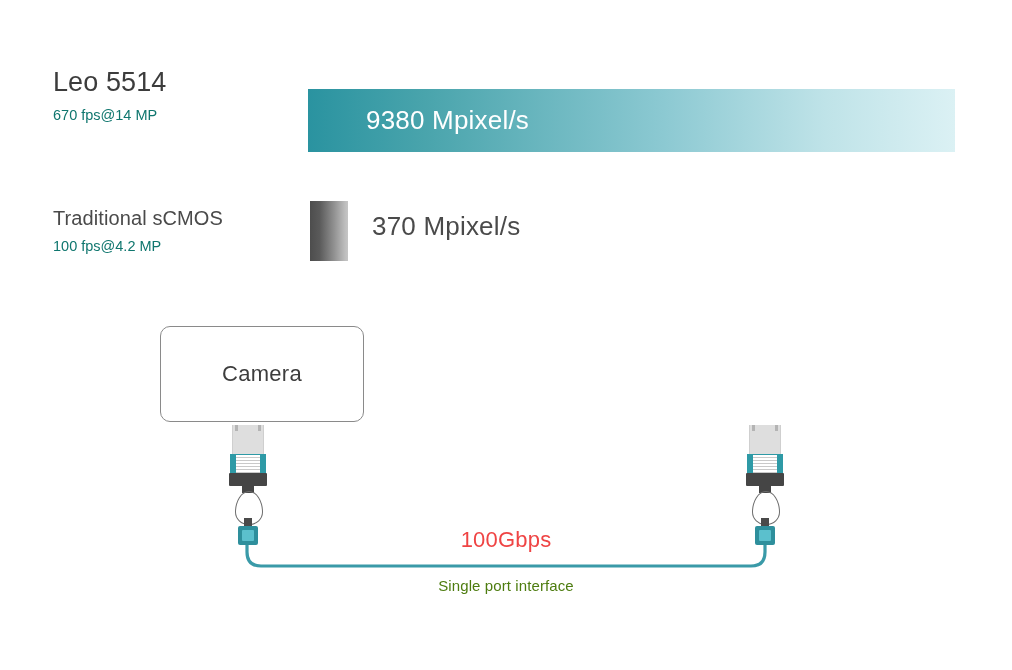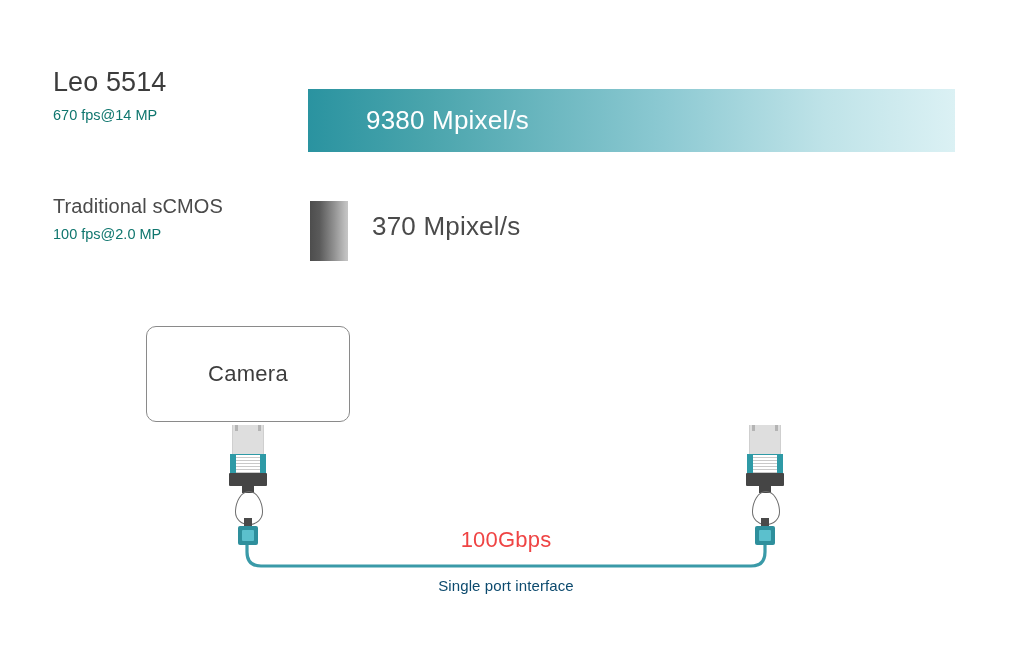--- a/index.html
+++ b/index.html
@@ -28,20 +28,21 @@
   .cmp-label .title {
     font-size: 27px;
     color: #3c3c3c;
     letter-spacing: 0.1px;
     line-height: 1.1;
     white-space: nowrap;
   }
   .cmp-label .title.small {
     font-size: 20px;
     color: #4a4a4a;
+    margin-top: 12px;
   }
   .cmp-label .sub {
     font-size: 14.5px;
     color: #0f766e;
     margin-top: 9px;
     white-space: nowrap;
   }
 
   #row-leo-label { top: 68px; }
   #row-scmos-label { top: 195px; }
@@ -91,20 +92,21 @@
     top: 326px;
     width: 204px;
     height: 96px;
     border: 1.6px solid #8a8a8a;
     border-radius: 10px;
     background: #ffffff;
     display: flex;
     align-items: center;
     justify-content: center;
     box-sizing: border-box;
+    margin-left: 14px;
   }
   .device-box .device-label {
     font-size: 22px;
     color: #3d3d3d;
     letter-spacing: 0.3px;
   }
   #box-camera { left: 146px; }
   #box-pc { left: 663px; }
 
   
@@ -240,41 +242,41 @@
     color: #ef4444;
     letter-spacing: 0.2px;
   }
   #cable-caption {
     position: absolute;
     left: 0;
     right: 0;
     top: 577px;
     text-align: center;
     font-size: 15px;
-    color: #0c4a6e;
+    color: #4d7c0f;
     letter-spacing: 0.1px;
   }
 </style>
 </head>
 <body>
 
 <div class="stage">
 
   <div class="cmp-label" id="row-leo-label">
     <div class="title">Leo 5514</div>
     <div class="sub">670 fps@14 MP</div>
   </div>
 
   <div class="bar-teal">
     <span class="bar-value">9380 Mpixel/s</span>
   </div>
 
   <div class="cmp-label" id="row-scmos-label">
     <div class="title small">Traditional sCMOS</div>
-    <div class="sub">100 fps@2.0 MP</div>
+    <div class="sub">100 fps@4.2 MP</div>
   </div>
 
   <div class="bar-gray"></div>
   <div class="gray-value">370 Mpixel/s</div>
 
   <svg id="cable-svg" viewBox="0 0 1012 670">
     <path d="M 247 536 L 247 552 Q 247 566 261 566 L 751 566 Q 765 566 765 552 L 765 536" fill="none" stroke="#3a9aa8" stroke-width="3.2" stroke-linecap="round"></path>
   </svg>
 
   <div class="device-box" id="box-camera">

